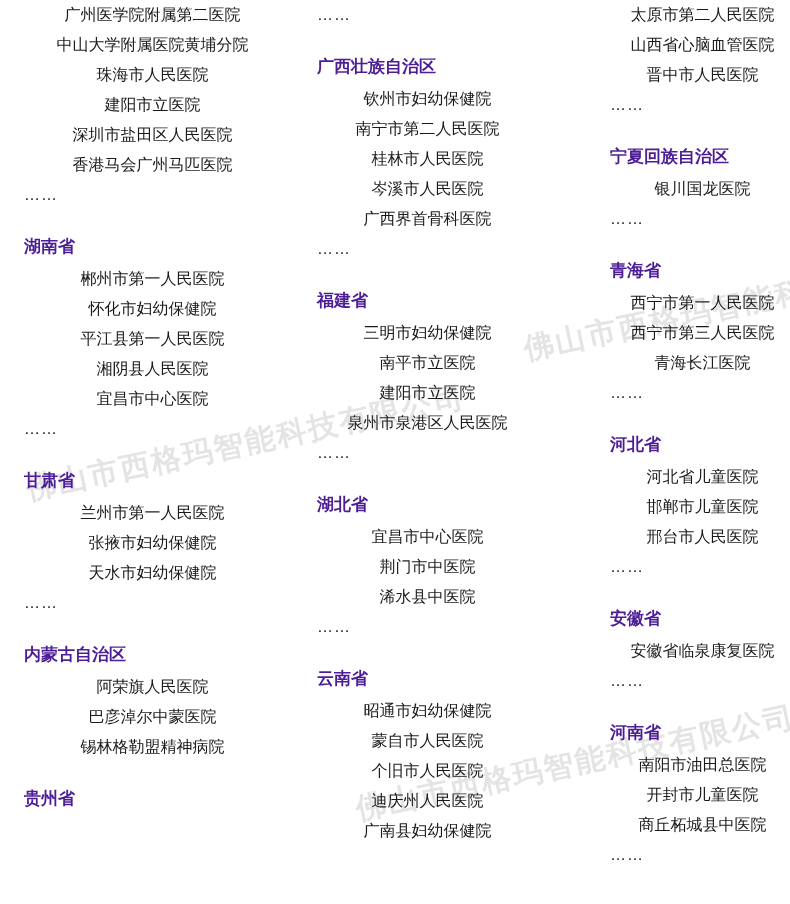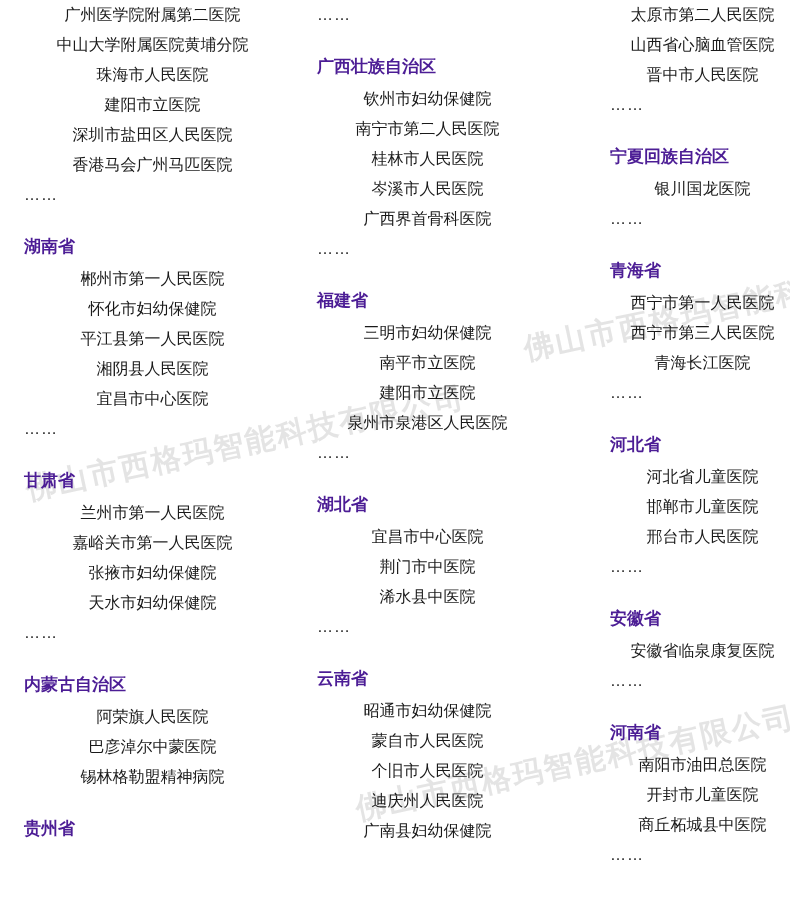--- a/index.html
+++ b/index.html
@@ -120,21 +120,20 @@
         <div class="item">怀化市妇幼保健院</div>
         <div class="item">平江县第一人民医院</div>
         <div class="item">湘阴县人民医院</div>
         <div class="item">宜昌市中心医院</div>
         <div class="ellipsis">……</div>
       </div>
 
       <div class="group">
         <div class="group-title">甘肃省</div>
         <div class="item">兰州市第一人民医院</div>
-        <div class="item">嘉峪关市第一人民医院</div>
         <div class="item">张掖市妇幼保健院</div>
         <div class="item">天水市妇幼保健院</div>
         <div class="ellipsis">……</div>
       </div>
 
       <div class="group">
         <div class="group-title">内蒙古自治区</div>
         <div class="item">阿荣旗人民医院</div>
         <div class="item">巴彦淖尔中蒙医院</div>
         <div class="item">锡林格勒盟精神病院</div>

